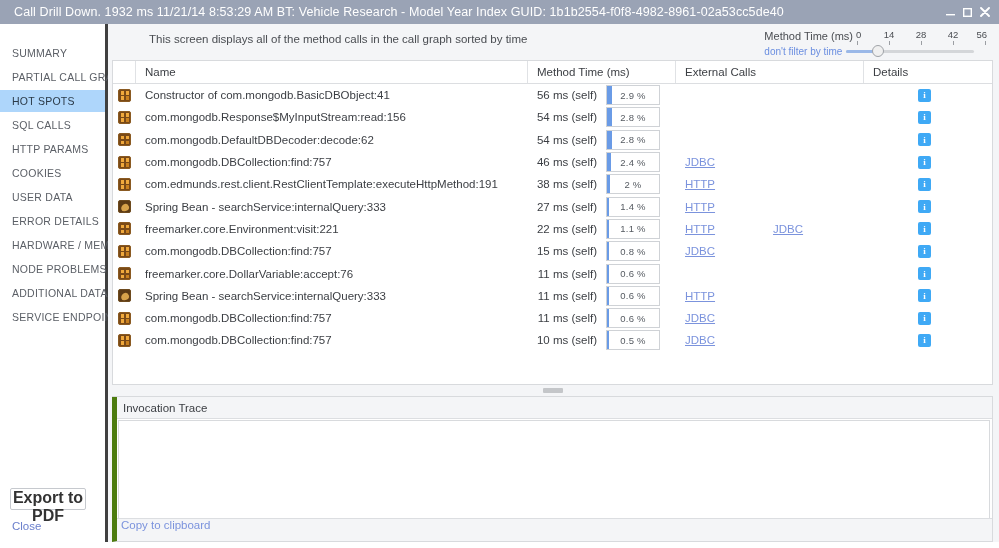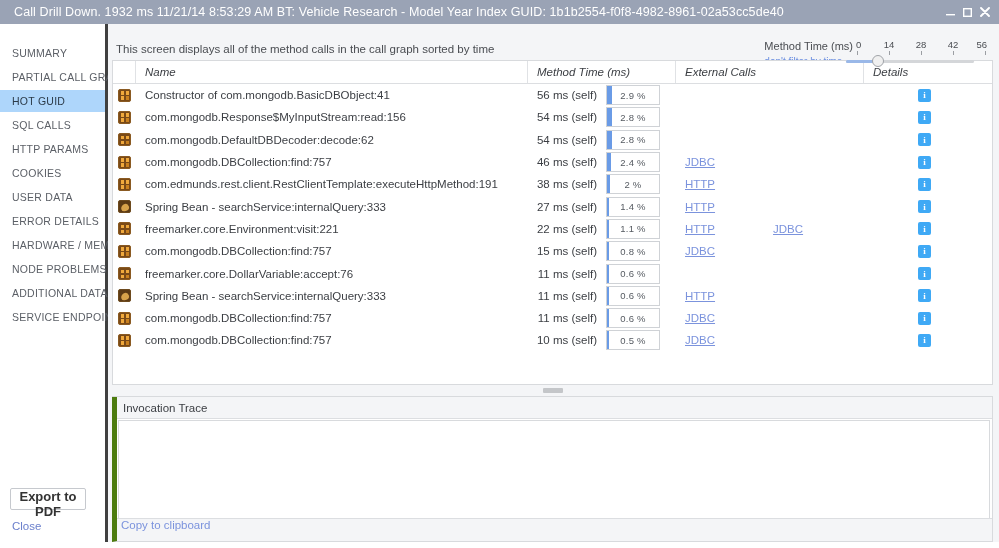--- a/index.html
+++ b/index.html
@@ -95,21 +95,21 @@
   }
   #sidebar .sidebar-spacer { flex: 1 1 auto; }
   #export-pdf-button {
     margin: 0 0 10px 10px;
     width: 76px;
     height: 22px;
     background: #ffffff;
     border: 1px solid #c6c9ce;
     border-radius: 2px;
     font-family: "Liberation Sans", sans-serif;
-    font-size: 13px;
+    font-size: 16px;
     font-weight: bold;
     color: #333333;
     cursor: pointer;
     padding: 0;
   }
   #close-link {
     margin-left: 12px;
     margin-bottom: 10px;
     color: #6a7fcc;
     font-size: 11.5px;
@@ -126,22 +126,23 @@
     padding: 0 6px 0 4px;
     box-sizing: border-box;
   }
 
   
   #top-bar {
     height: 36px;
     flex: 0 0 36px;
     display: flex;
     align-items: flex-start;
-    padding-top: 16px;
-    box-sizing: border-box;
+    padding-top: 6px;
+    box-sizing: border-box;
+    margin-left: 33px;
   }
   #screen-description {
     font-size: 11.5px;
     color: #4a4d52;
     padding-left: 4px;
     padding-top: 3px;
   }
   #top-bar .spacer { flex: 1 1 auto; }
 
   
@@ -239,21 +240,20 @@
   }
   #table-header {
     height: 22px;
     flex: 0 0 22px;
     display: flex;
     background: #ffffff;
     border-bottom: 1px solid #dcdee1;
     align-items: center;
     font-size: 11.5px;
     color: #3b3e43;
-    font-style: italic;
   }
   #table-header .th {
     box-sizing: border-box;
     padding-left: 9px;
     border-right: 1px solid #e0e2e5;
     height: 22px;
     line-height: 22px;
     overflow: hidden;
     white-space: nowrap;
   }
@@ -488,21 +488,21 @@
           <path d="M1,1 L9,9 M9,1 L1,9" stroke="#ffffff" stroke-width="1.9" stroke-linecap="round"></path>
         </svg>
     </span>
   </div>
 
   <div id="window-body">
 
     <div id="sidebar">
       <div class="nav-item">SUMMARY</div>
       <div class="nav-item">PARTIAL CALL GRAPH</div>
-      <div class="nav-item selected">HOT GUID</div>
+      <div class="nav-item selected">HOT SPOTS</div>
       <div class="nav-item">SQL CALLS</div>
       <div class="nav-item">HTTP PARAMS</div>
       <div class="nav-item">COOKIES</div>
       <div class="nav-item">USER DATA</div>
       <div class="nav-item">ERROR DETAILS</div>
       <div class="nav-item">HARDWARE / MEM</div>
       <div class="nav-item">NODE PROBLEMS</div>
       <div class="nav-item">ADDITIONAL DATA</div>
       <div class="nav-item">SERVICE ENDPOINTS</div>
       <div class="sidebar-spacer"></div>

